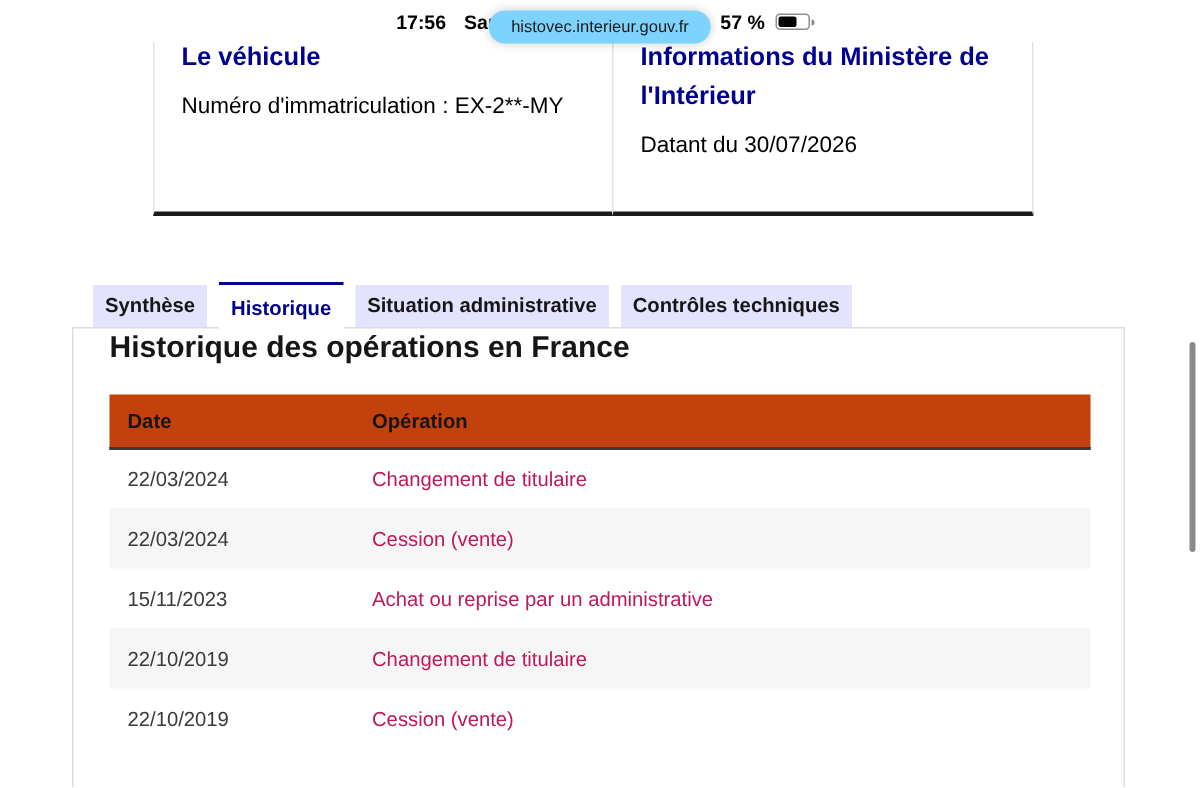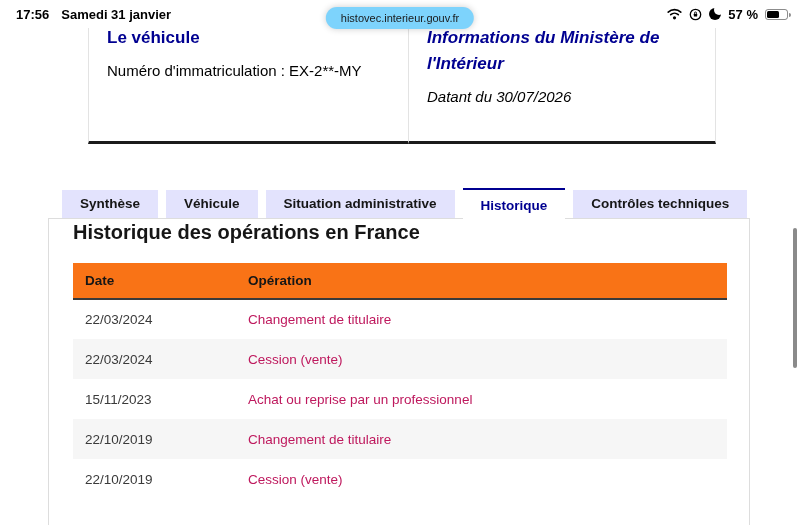--- a/index.html
+++ b/index.html
@@ -16,21 +16,21 @@
 
   
   .statusbar {
     position: absolute;
     top: 0; left: 0; right: 0;
     height: 28px;
     background: #ffffff;
     z-index: 5;
     display: flex;
     align-items: center;
-    justify-content: space-between;
+    justify-content: center;
     padding: 0 12px 0 16px;
     color: #000;
     font-size: 13px;
     font-weight: 700;
   }
   .sb-left { display: flex; gap: 12px; align-items: center; }
   .sb-right { display: flex; gap: 7px; align-items: center; font-weight: 600; }
   .sb-icon { display: inline-flex; align-items: center; }
 
   .moon { position: relative; width: 12px; height: 12px; overflow: hidden; }
@@ -76,22 +76,22 @@
   .card {
     position: absolute;
     top: 8px;
     height: 136px;
     background: #fff;
     border: 1px solid #e3e3e3;
     border-bottom: 3px solid #1b1b1b;
     padding: 16px 18px;
     overflow: hidden;
   }
-  .card-vehicle { left: 88px;  width: 324px; }
-  .card-ministry { left: 408px; width: 308px; font-style: italic; }
+  .card-vehicle { left: 102px;  width: 324px; }
+  .card-ministry { left: 408px; width: 281px; }
   .card-title {
     color: #000091;
     font-size: 17px;
     font-weight: 700;
     line-height: 26px;
   }
   .card-body {
     margin-top: 9px;
     color: #000000;
     font-size: 15px;
@@ -110,21 +110,21 @@
     overflow: hidden;
     z-index: 3;
   }
   .tab {
     font-family: "Liberation Sans", sans-serif;
     border: none;
     background: #e3e3fd;
     color: #161616;
     font-size: 13.5px;
     font-weight: 700;
-    padding: 0 18px;
+    padding: 0 8px;
     height: 28px;
     margin-top: 2px;
     line-height: 28px;
     white-space: nowrap;
     cursor: pointer;
     flex: 0 0 auto;
   }
   .tab--active {
     background: #ffffff;
     color: #000091;
@@ -152,21 +152,21 @@
   }
 
   table.history {
     margin-top: 18px;
     width: 654px;
     border-collapse: collapse;
     table-layout: fixed;
   }
   table.history col.c-date { width: 163px; }
   table.history thead tr {
-    background: #f97316;
+    background: #c2410c;
     height: 36px;
     border-bottom: 2px solid #3a3a3a;
   }
   table.history th {
     text-align: left;
     font-size: 13.5px;
     font-weight: 700;
     color: #161616;
     padding: 0 12px;
   }
@@ -206,23 +206,22 @@
       <p class="card-body">Numéro d'immatriculation : EX-2**-MY</p>
     </article>
 
     <article class="card card-ministry">
       <h3 class="card-title">Informations du Ministère de l'Intérieur</h3>
       <p class="card-body">Datant du 30/07/2026</p>
     </article>
 
     <nav class="tabs">
       <button class="tab">Synthèse</button>
-      <button class="tab">Véhicule</button>
+      <button class="tab tab--active">Historique</button>
       <button class="tab">Situation administrative</button>
-      <button class="tab tab--active">Historique</button>
       <button class="tab">Contrôles techniques</button>
 
     </nav>
 
     <section class="panel">
       <h2 class="panel-title">Historique des opérations en France</h2>
 
       <table class="history">
         <colgroup>
             <col class="c-date">
@@ -238,21 +237,21 @@
           <tr>
             <td>22/03/2024</td>
             <td><a class="oplink">Changement de titulaire</a></td>
           </tr>
           <tr>
             <td>22/03/2024</td>
             <td><a class="oplink">Cession (vente)</a></td>
           </tr>
           <tr>
             <td>15/11/2023</td>
-            <td><a class="oplink">Achat ou reprise par un professionnel</a></td>
+            <td><a class="oplink">Achat ou reprise par un administrative</a></td>
           </tr>
           <tr>
             <td>22/10/2019</td>
             <td><a class="oplink">Changement de titulaire</a></td>
           </tr>
           <tr>
             <td>22/10/2019</td>
             <td><a class="oplink">Cession (vente)</a></td>
           </tr>
         </tbody>

